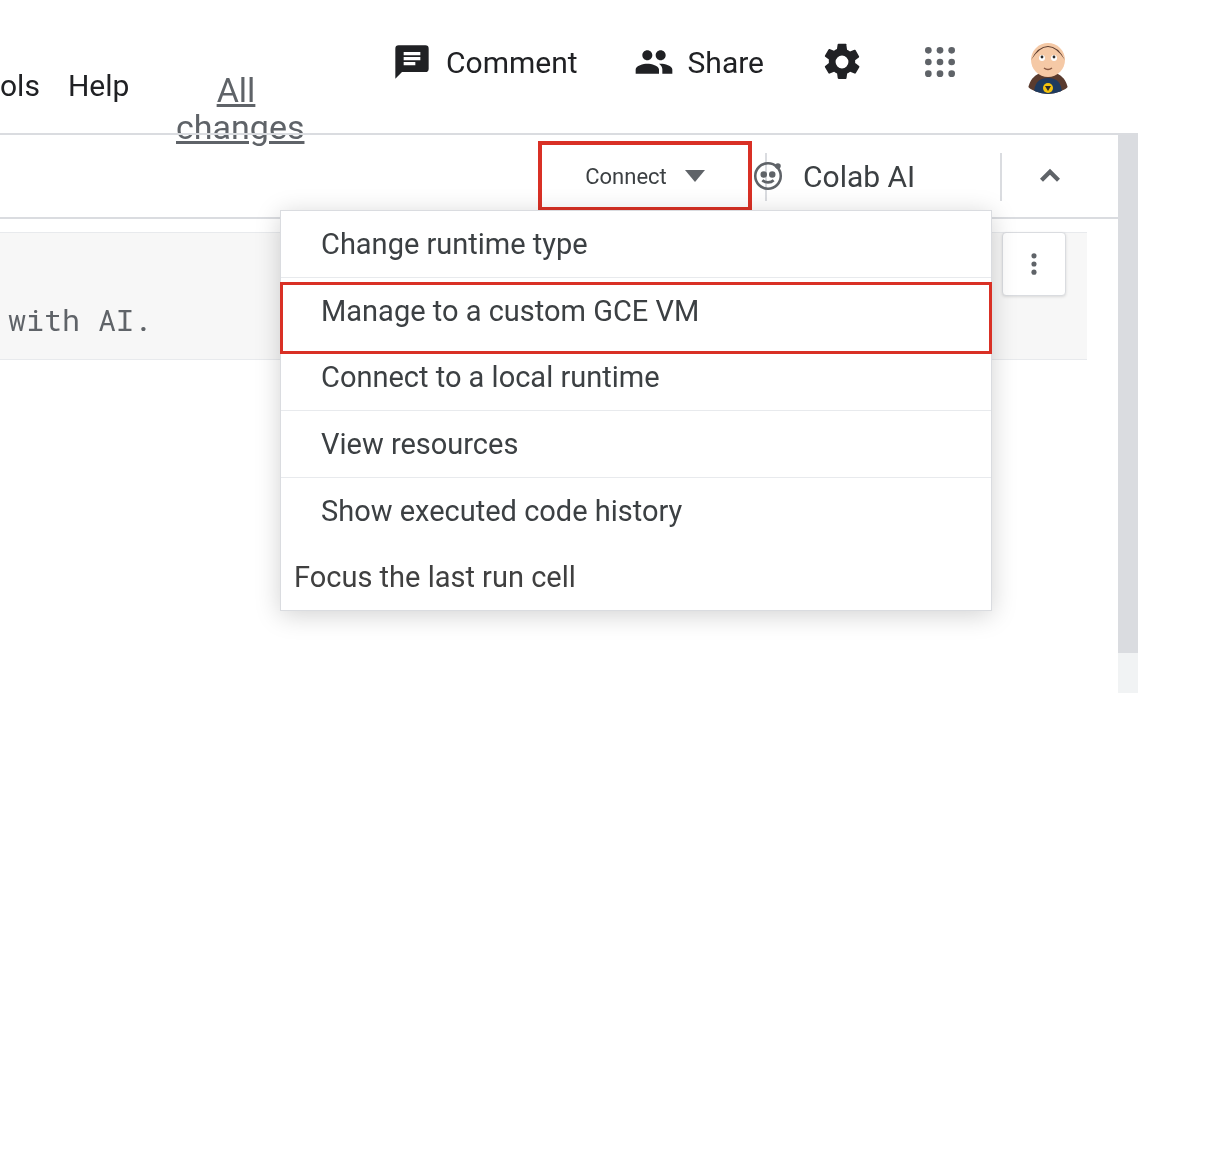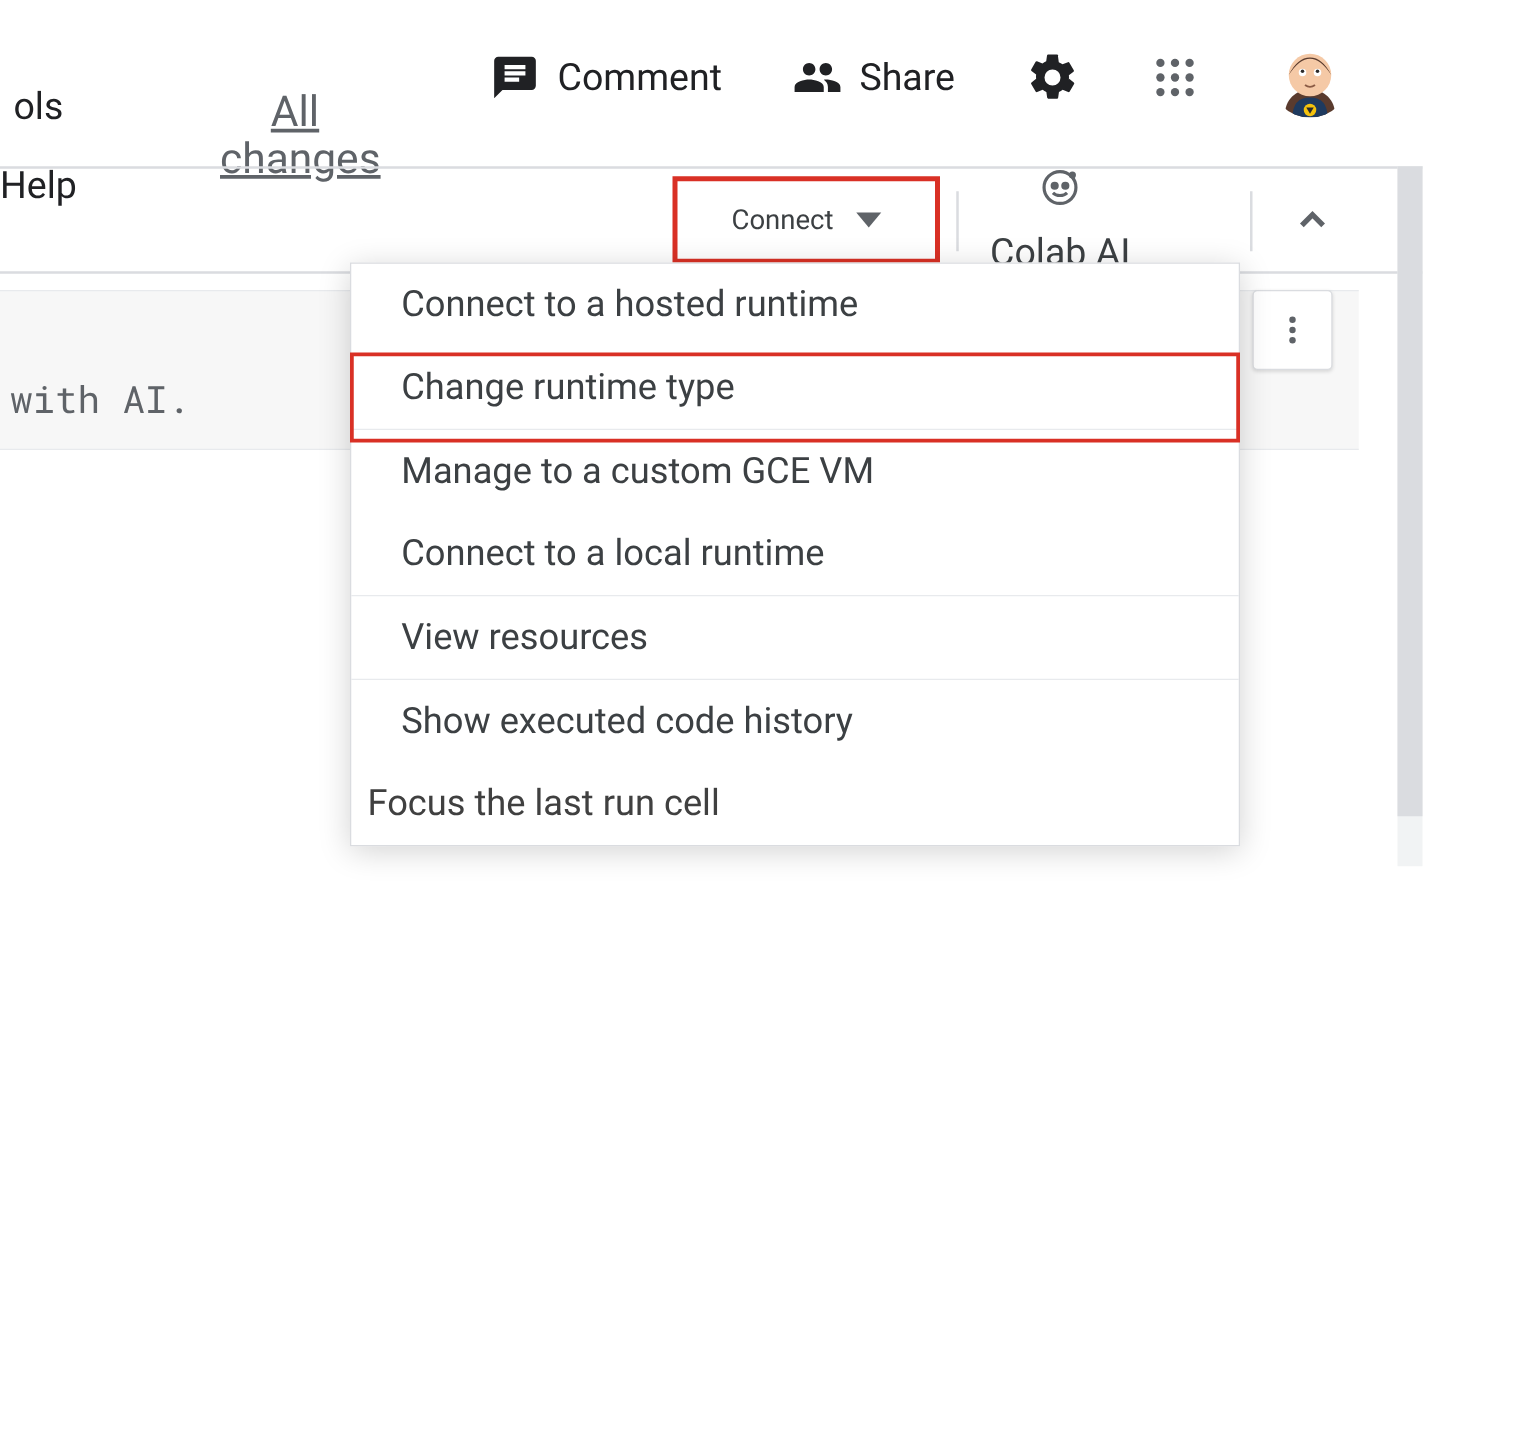--- a/index.html
+++ b/index.html
@@ -14,21 +14,20 @@
   }
 
   
   .menubar {
     position: absolute;
     left: 0; top: 68px;
     display: flex;
     align-items: center;
     gap: 28px;
     padding-left: 0;
-    flex-direction: column;
   }
   .menubar .mi {
     font-size: 30px;
     color: #202124;
     cursor: pointer;
   }
   .changes {
     position: absolute;
     left: 176px;
     top: 72px;
@@ -85,23 +84,23 @@
   .connect-btn .caret {
     width:0; height:0;
     border-left: 10px solid transparent;
     border-right: 10px solid transparent;
     border-top: 12px solid #5f6368;
   }
   .vdiv { position:absolute; top:20px; width:2px; height:48px; background:#dadce0;}
   .vdiv.a { left:765px; }
   .vdiv.b { left:1000px; }
   .colabai {
-    position:absolute; left:792px; top:0; height:86px;
+    position:absolute; left:751px; top:0; height:86px;
     display:flex; align-items:center; gap:18px;
-    font-size:30px; color:#3c4043;flex-direction:column;
+    font-size:30px; color:#3c4043;
   }
   .collapse {
     position:absolute; left:1020px; top:0; height:86px; width:60px;
     display:flex; align-items:center; justify-content:center;
   }
 
   
   .cellbg {
     position:absolute; left:0; top:232px; width:1087px; height:128px;
     background:#f7f7f7;
@@ -250,21 +249,20 @@
       <circle cx="12" cy="5" r="2.2"></circle>
       <circle cx="12" cy="12" r="2.2"></circle>
       <circle cx="12" cy="19" r="2.2"></circle>
     </svg>
 </div>
 
 <div class="scrolltrack"></div>
 <div class="scrollthumb"></div>
 
 <div class="menu">
-  <div class="item">Connect to a hosted runtime</div>
   <div class="item">Change runtime type</div>
   <div class="sep"></div>
   <div class="item">Manage to a custom GCE VM</div>
   <div class="item">Connect to a local runtime</div>
   <div class="sep"></div>
   <div class="item">View resources</div>
   <div class="sep"></div>
   <div class="item">Show executed code history</div>
   <div class="item disabled">Focus the last run cell</div>
 </div>

